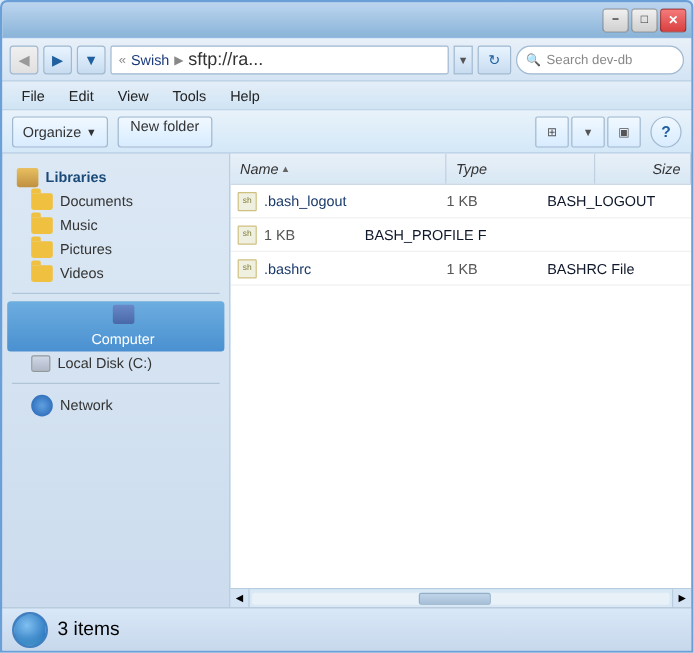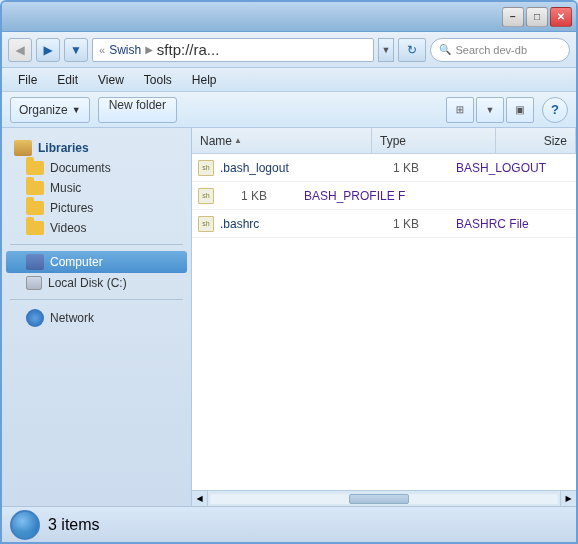--- a/index.html
+++ b/index.html
@@ -286,20 +286,21 @@
       display: flex;
       align-items: center;
       gap: 6px;
       border-radius: 3px;
     }
 
     .sidebar-item.selected {
       background: linear-gradient(to bottom, #6daee0, #4a90d0);
       color: white;
       border-radius: 3px;
+      flex-direction: column;
     }
 
     .sidebar-item.selected .item-label { color: white; }
 
     
     .folder-icon {
       width: 18px;
       height: 14px;
       background: #f0c040;
       border-radius: 0 2px 2px 2px;
@@ -372,20 +373,21 @@
     }
 
     .column-headers {
       display: flex;
       height: 26px;
       background: linear-gradient(to bottom, #e8f0f8, #d8e8f4);
       border-bottom: 1px solid #c0d0e0;
       align-items: flex-start;
       padding: 0 0;
       position: relative;
+      font-style: italic;
     }
 
     .sort-arrow {
       font-size: 8px;
       color: #666;
       margin-left: 2px;
     }
 
     .col-header {
       font-size: 12px;
@@ -444,28 +446,28 @@
       padding-right: 4px;
       overflow: hidden;
       text-overflow: ellipsis;
       white-space: nowrap;
     }
 
     .file-size-cell {
       width: 80px;
       font-size: 12px;
       color: #555;
-      text-align: center;
+      text-align: left;
       padding-right: 12px;
     }
 
     .file-type-cell {
       flex: 1;
       font-size: 12px;
-      color: #4c1d95;
+      color: #0f172a;
       padding-left: 4px;
     }
 
     
     .h-scroll-area {
       height: 16px;
       background: #d8e8f4;
       border-top: 1px solid #b8cce0;
       display: flex;
       align-items: center;

